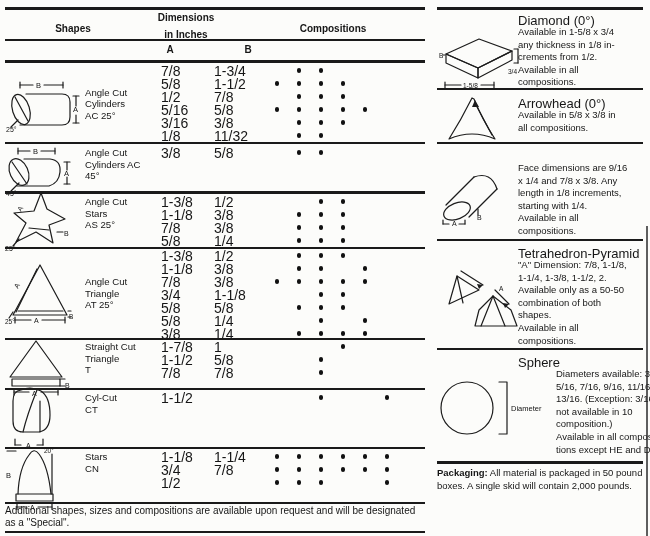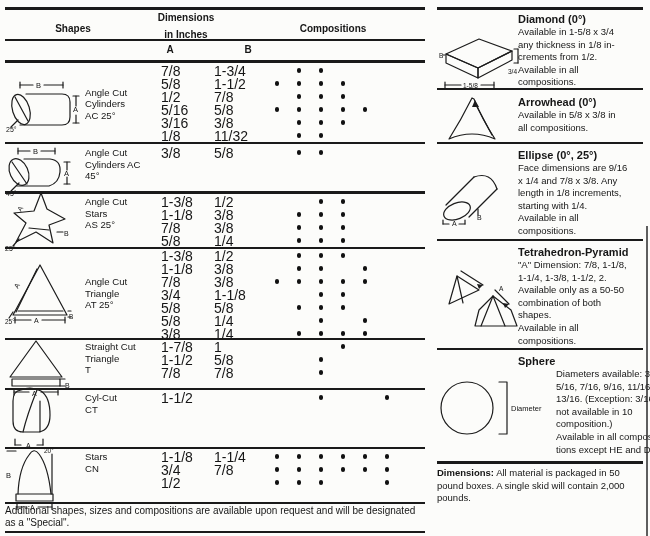--- a/index.html
+++ b/index.html
@@ -24,21 +24,21 @@
   .grows{flex:1;}
   .trow{display:flex;align-items:center;height:13px;font-size:14px;}
   .ca{width:53px;}
   .cb{width:57px;}
   .dots{display:flex;margin-left:-5px;}
   .dc{width:22px;display:flex;justify-content:center;align-items:center;}
   .dot{width:4.5px;height:4.5px;border-radius:50%;background:#111;}
   .footnote{position:absolute;left:5px;top:505px;width:412px;font-size:10px;line-height:12px;}
   
   .rpanel{position:absolute;left:437px;top:0;width:213px;height:536px;}
-  .ptitle{position:absolute;left:81px;width:130px;font-weight:bold;font-size:11px;}
+  .ptitle{position:absolute;left:81px;width:130px;font-weight:normal;font-size:13px;}
   .pbody{position:absolute;left:81px;width:132px;font-size:9.5px;line-height:12.6px;white-space:pre-line;}
   .picon{position:absolute;}
   .packaging{position:absolute;left:0;top:467px;width:209px;font-size:9.5px;line-height:12.6px;}
   .packaging b{font-weight:bold;}
   .scan-edge{position:absolute;left:646px;top:226px;width:2px;height:310px;background:#2a2a2a;opacity:.75;}
   svg text{font-family:"Liberation Sans","DejaVu Sans",sans-serif;}
 </style>
 </head>
 <body>
 
@@ -655,21 +655,21 @@
                 </span>
               </span>
             </div>
           </div>
         </div>
       </div>
     <div class="footnote">Additional shapes, sizes and compositions are available upon request and will be designated as a "Special".</div>
   </div>
 
   <div class="rpanel" id="panels">
-    <div class="packaging"><b>Dimensions:</b> <span>All material is packaged in 50 pound boxes. A single skid will contain 2,000 pounds.</span></div>
+    <div class="packaging"><b>Packaging:</b> <span>All material is packaged in 50 pound boxes. A single skid will contain 2,000 pounds.</span></div>
   <div class="ptitle" style="top: 13px;">Diamond (0°)</div>
       <div class="pbody" style="top: 26px;">Available in 1-5/8 x 3/4
 any thickness in 1/8 in-
 crements from 1/2.
 Available in all
 compositions.</div>
       <div class="picon" style="left: 2px; top: 27px;"><svg width="80" height="64" viewBox="0 0 80 64" fill="none" stroke="#1c1c1c" stroke-width="1.2" stroke-linecap="round" stroke-linejoin="round">
           <path d="M7,27 L40,12 L73,24 L39,41 Z"></path>
           <path d="M7,27 L7,36 L39,51 L39,41 Z"></path>
           <path d="M73,24 L73,33 L39,51 L39,41 Z"></path>
@@ -686,21 +686,20 @@
           <text x="24" y="61" fill="#131313" stroke="none" font-size="6.5">1-5/8</text>
         </svg></div>
       <div class="ptitle" style="top: 96px;">Arrowhead (0°)</div>
       <div class="pbody" style="top: 109px;">Available in 5/8 x 3/8 in
 all compositions.</div>
       <div class="picon" style="left: 6px; top: 94px;"><svg width="60" height="54" viewBox="0 0 60 54" fill="none" stroke="#1c1c1c" stroke-width="1.2" stroke-linecap="round" stroke-linejoin="round">
           <path d="M29,4 Q18,26 6,45 Q29,35 52,45 Q39,25 31,5 Z"></path>
           <line x1="33" y1="11" x2="49" y2="41"></line>
           <path d="M32,6 l-3,7 l7,0 z" fill="#1c1c1c" stroke="none"></path>
         </svg></div>
-      <div class="ptitle" style="top: 149px;">Ellipse (0°, 25°)</div>
       <div class="pbody" style="top: 162px;">Face dimensions are 9/16
 x 1/4 and 7/8 x 3/8. Any
 length in 1/8 increments,
 starting with 1/4.
 Available in all
 compositions.</div>
       <div class="picon" style="left: 2px; top: 166px;"><svg width="66" height="60" viewBox="0 0 66 60" fill="none" stroke="#1c1c1c" stroke-width="1.2" stroke-linecap="round" stroke-linejoin="round">
           <ellipse cx="18" cy="45" rx="14" ry="8" transform="rotate(-22 18 45)"></ellipse>
           <line x1="7" y1="39" x2="35" y2="11"></line>
           <line x1="30" y1="51" x2="58" y2="23"></line>

